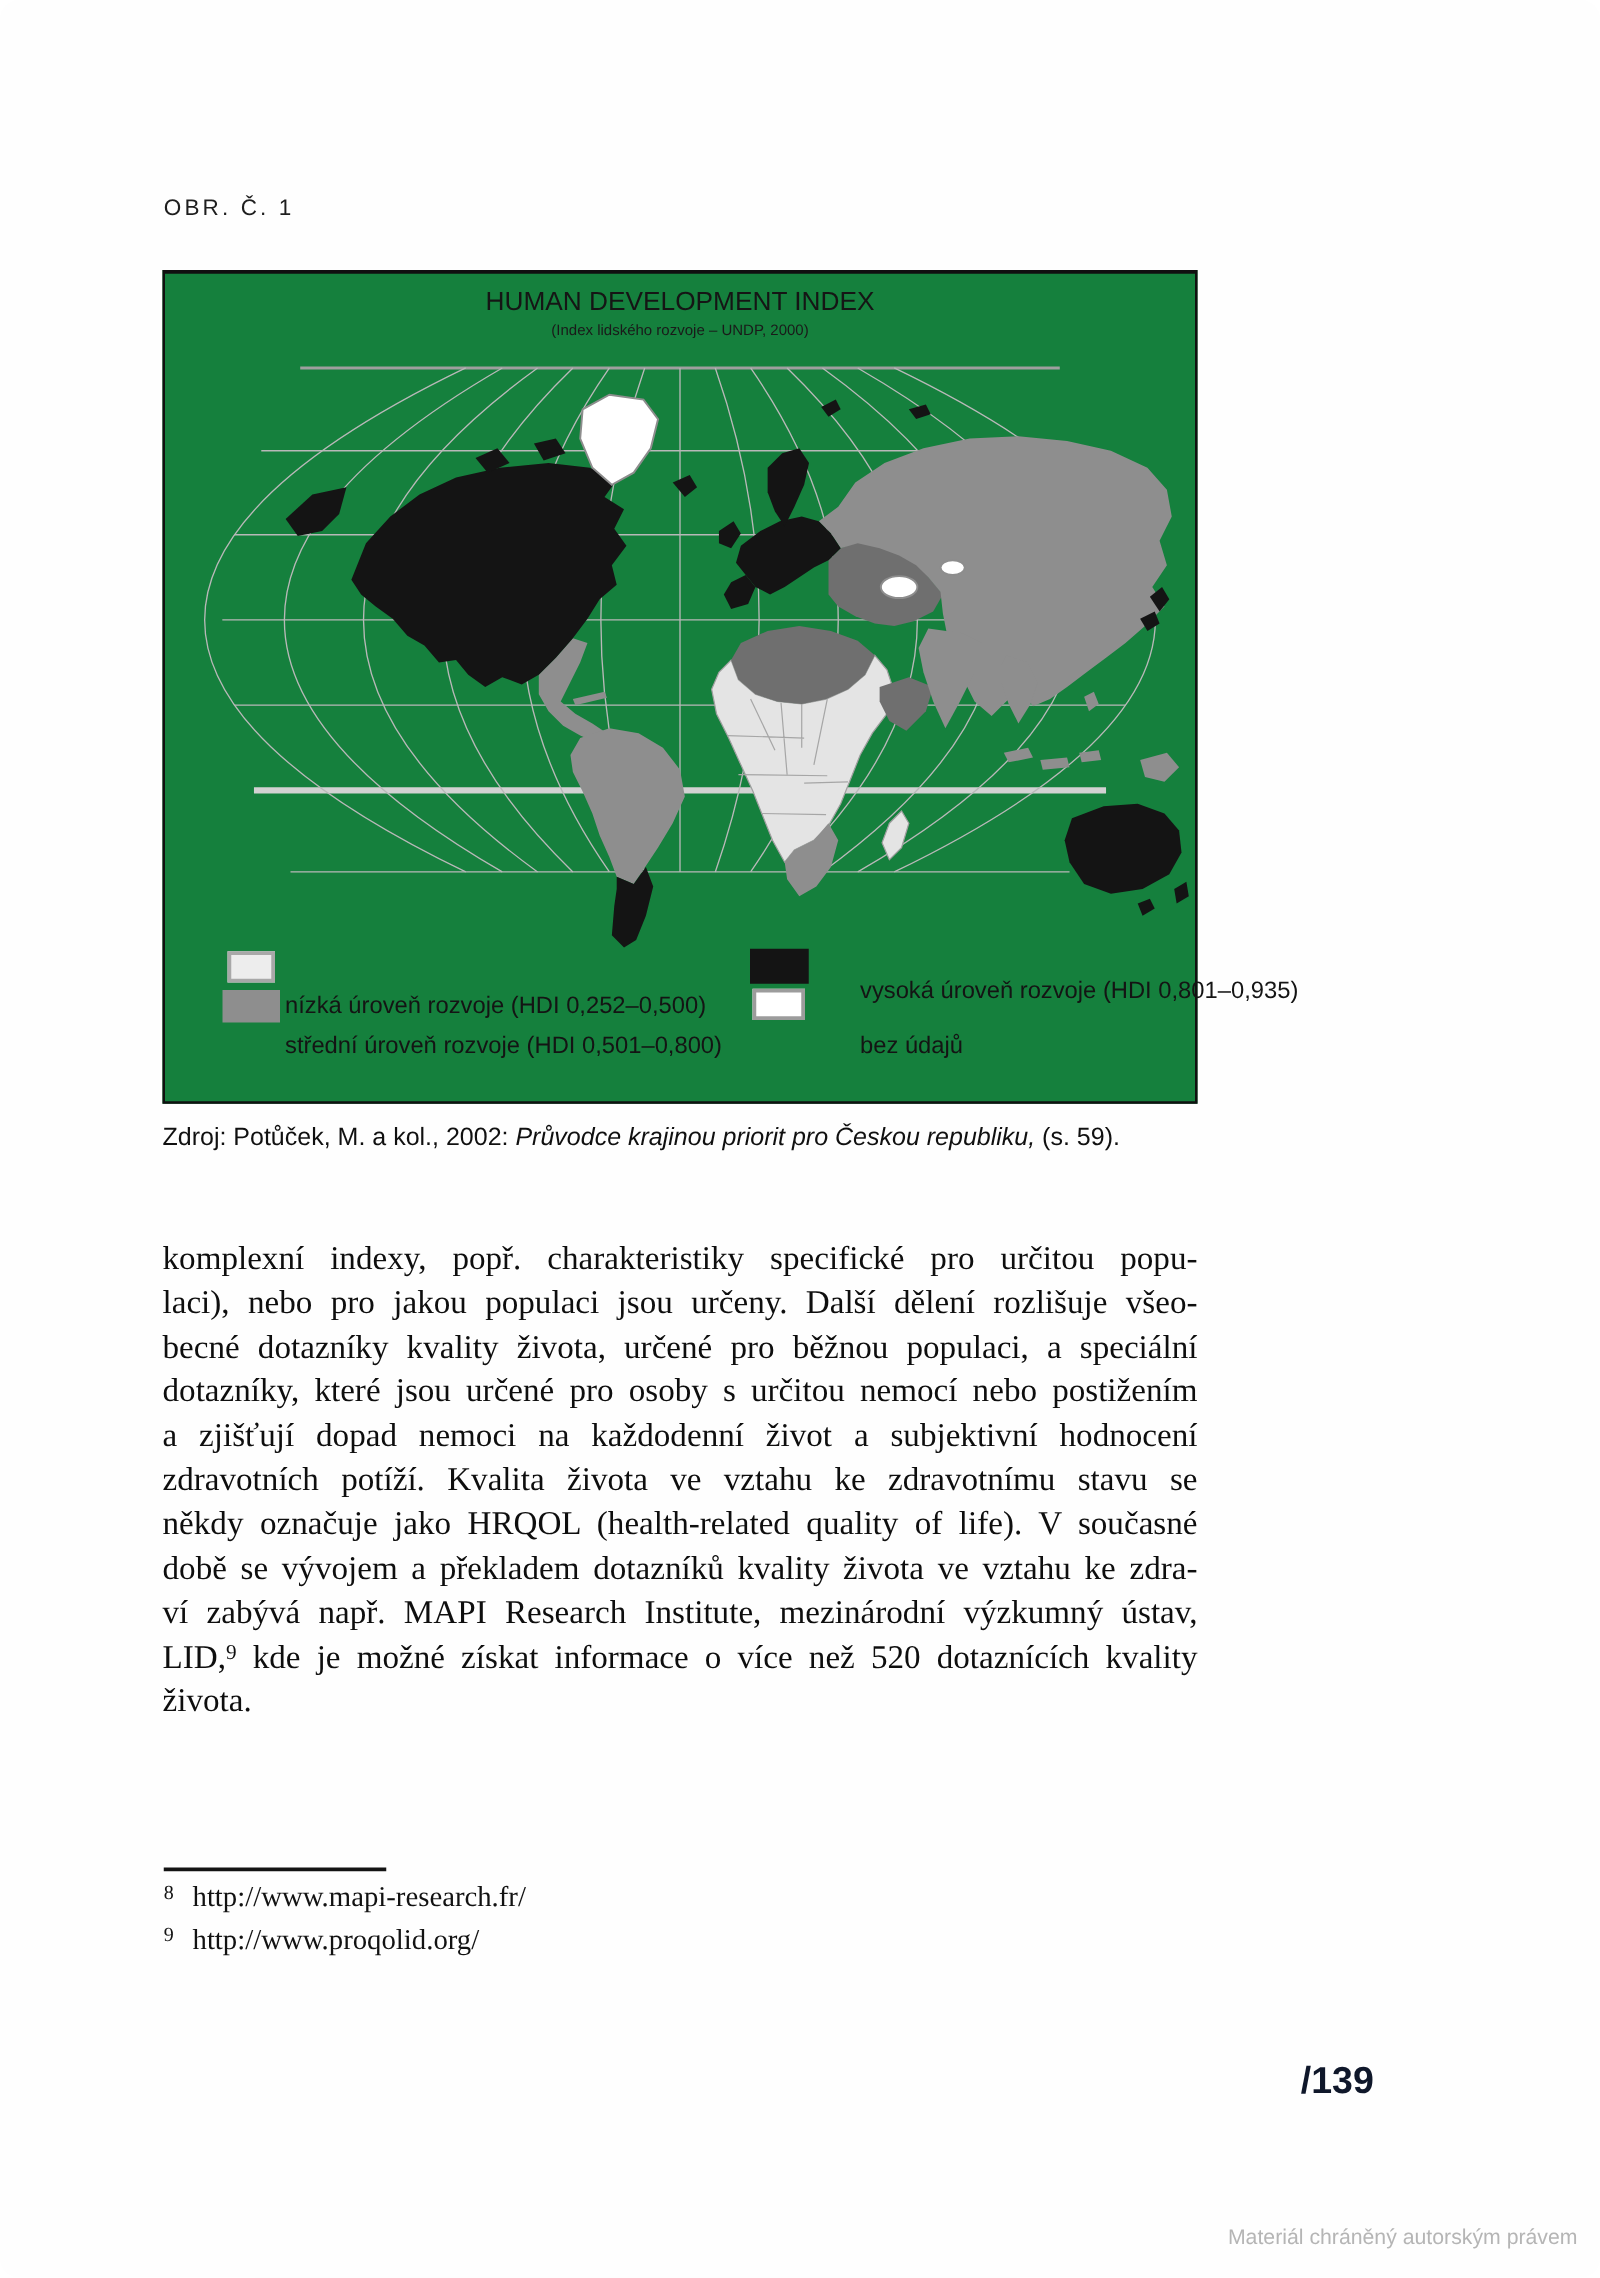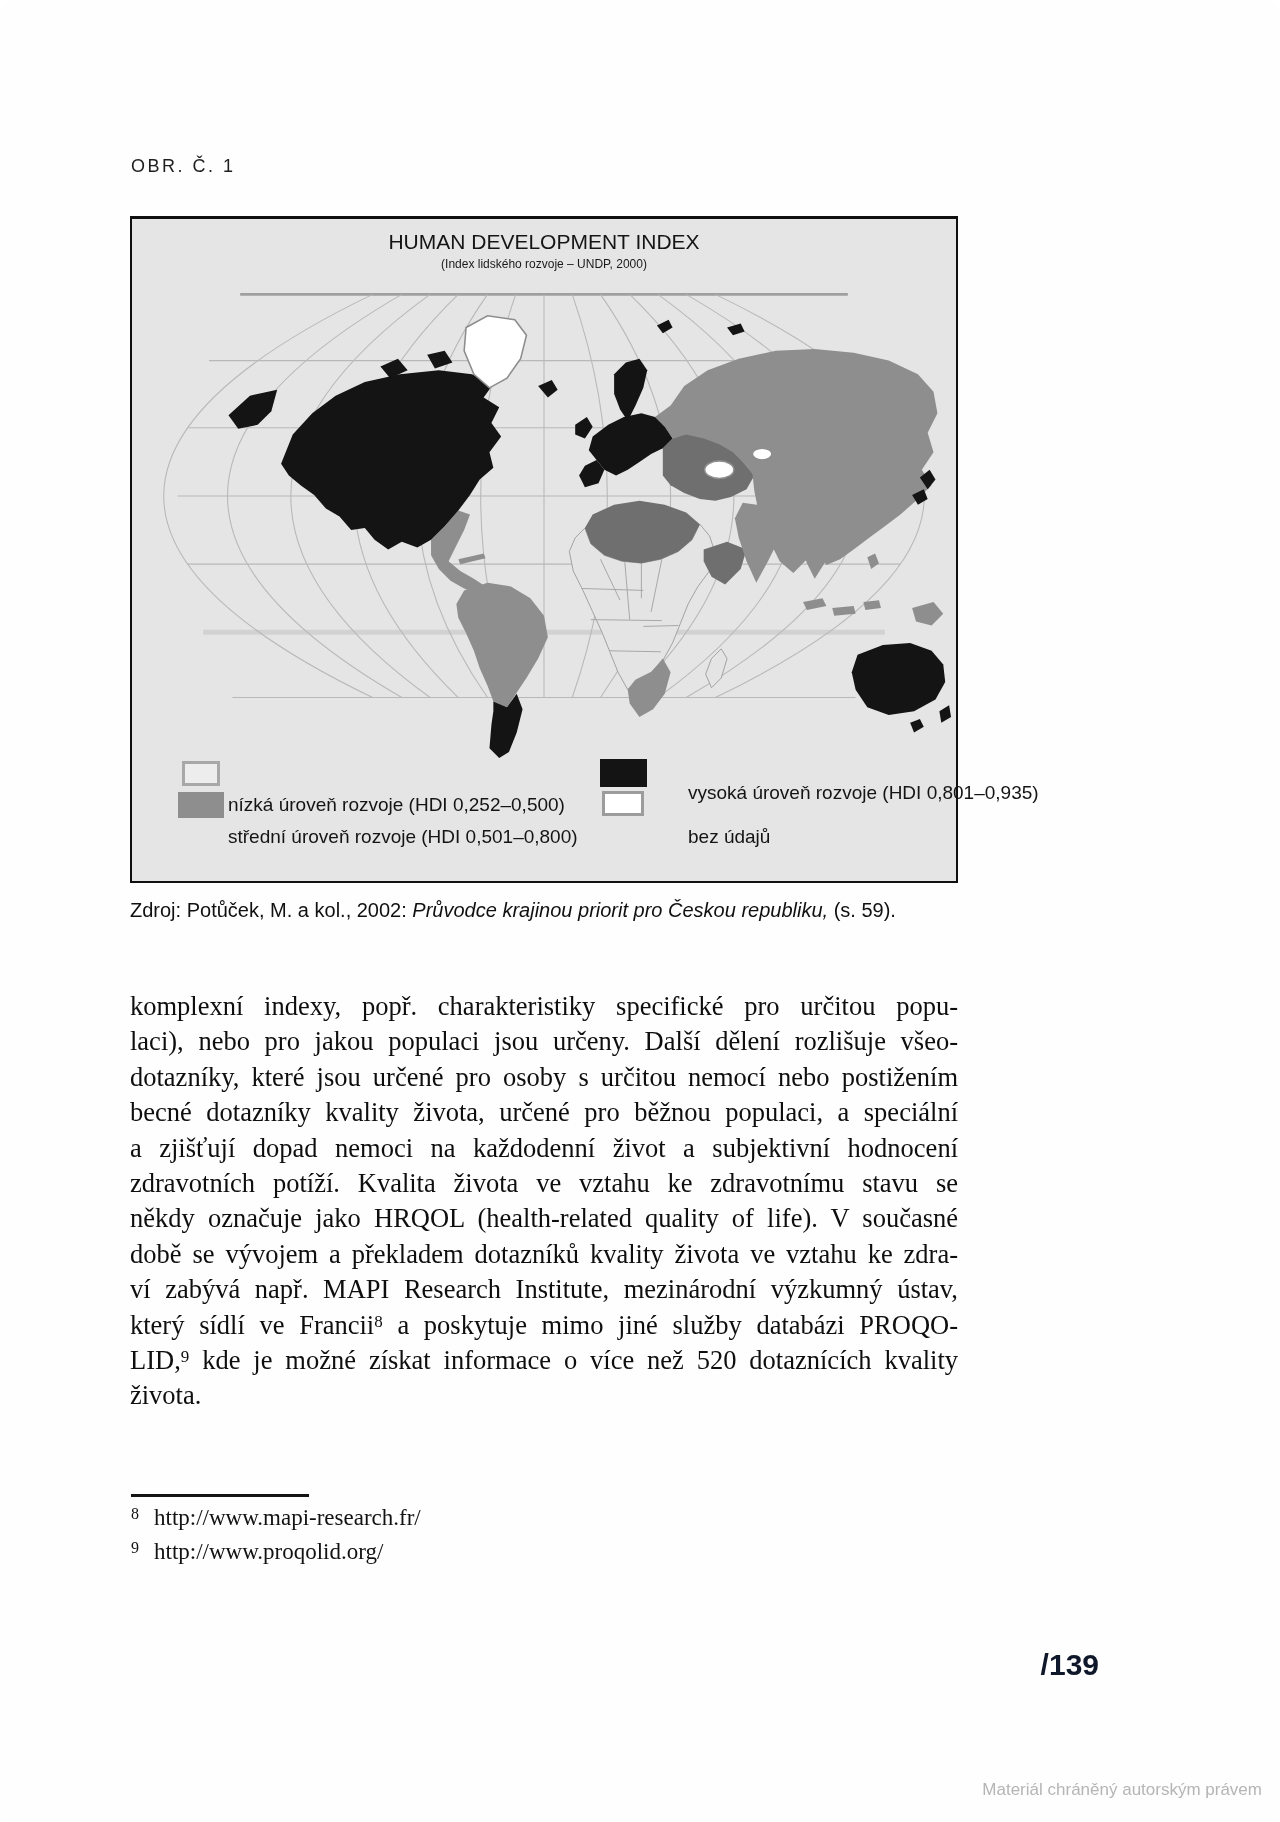--- a/index.html
+++ b/index.html
@@ -3,21 +3,21 @@
 <meta charset="utf-8">
 <style>
   html,body{margin:0;padding:0;background:#ffffff;}
   .page{width:1280px;height:1822px;position:relative;margin:0 auto;background:#fefefe;
         font-family:"Liberation Sans",sans-serif;color:#161616;overflow:hidden;border-radius:15px;}
 
   .fig-label{position:absolute;left:131px;top:156px;font-size:18px;letter-spacing:2.5px;color:#1e1e1e;}
 
   .figure-box{position:absolute;left:130px;top:216px;width:828px;height:667px;
               border:2px solid #101010;border-top-width:3px;box-sizing:border-box;
-              background:#e5e5e5;text-align:center;}
+              background:#15803d;text-align:center;}
   .fig-title{margin-top:11px;font-size:21px;color:#151515;}
   .fig-subtitle{margin-top:3px;font-size:12px;color:#1a1a1a;}
   .map-svg{display:block;margin:-4px auto 0 auto;width:818px;height:492px;}
 
   .legend{position:relative;height:104px;text-align:left;font-size:19px;color:#141414;}
   .legend .sw{position:absolute;box-sizing:border-box;}
   .sw-low{left:50px;top:2px;width:38px;height:25px;background:#ededed;border:3px solid #a8a8a8;}
   .sw-med{left:46px;top:33px;width:46px;height:26px;background:var(--c-medium);}
   .sw-high{left:468px;top:0px;width:47px;height:28px;background:var(--c-high);}
   .sw-nodata{left:470px;top:32px;width:42px;height:25px;background:var(--c-no_data);border:3px solid #9c9c9c;}
@@ -157,30 +157,27 @@
     </div>
   </div>
 
   <div class="source">
     <span>Zdroj: Potůček, M. a kol., 2002: </span><span class="ital">Průvodce krajinou priorit pro Českou republiku,</span><span> (s. 59).</span>
   </div>
 
   <div class="bodytext">
     <div class="bline">komplexní indexy, popř. charakteristiky specifické pro určitou popu-</div>
     <div class="bline">laci), nebo pro jakou populaci jsou určeny. Další dělení rozlišuje všeo-</div>
+    <div class="bline">becné dotazníky kvality života, určené pro běžnou populaci, a speciální</div>
     <div class="bline">dotazníky, které jsou určené pro osoby s určitou nemocí nebo postižením</div>
-    <div class="bline">becné dotazníky kvality života, určené pro běžnou populaci, a speciální</div>
     <div class="bline">a zjišťují dopad nemoci na každodenní život a subjektivní hodnocení</div>
     <div class="bline">zdravotních potíží. Kvalita života ve vztahu ke zdravotnímu stavu se</div>
     <div class="bline">někdy označuje jako HRQOL (health-related quality of life). V současné</div>
     <div class="bline">době se vývojem a překladem dotazníků kvality života ve vztahu ke zdra-</div>
     <div class="bline">ví zabývá např. MAPI Research Institute, mezinárodní výzkumný ústav,</div>
-    <div class="bline">
-      <span>který sídlí ve Francii</span><sup class="ref">8</sup><span> a poskytuje mimo jiné služby databázi PROQO-</span>
-    </div>
     <div class="bline">
       <span>LID,</span><sup class="ref">9</sup><span> kde je možné získat informace o více než 520 dotaznících kvality</span>
     </div>
     <div class="bline last">života.</div>
   </div>
 
   <div class="fn-rule"></div>
 
   <div class="footnotes">
     <div class="footnote">

